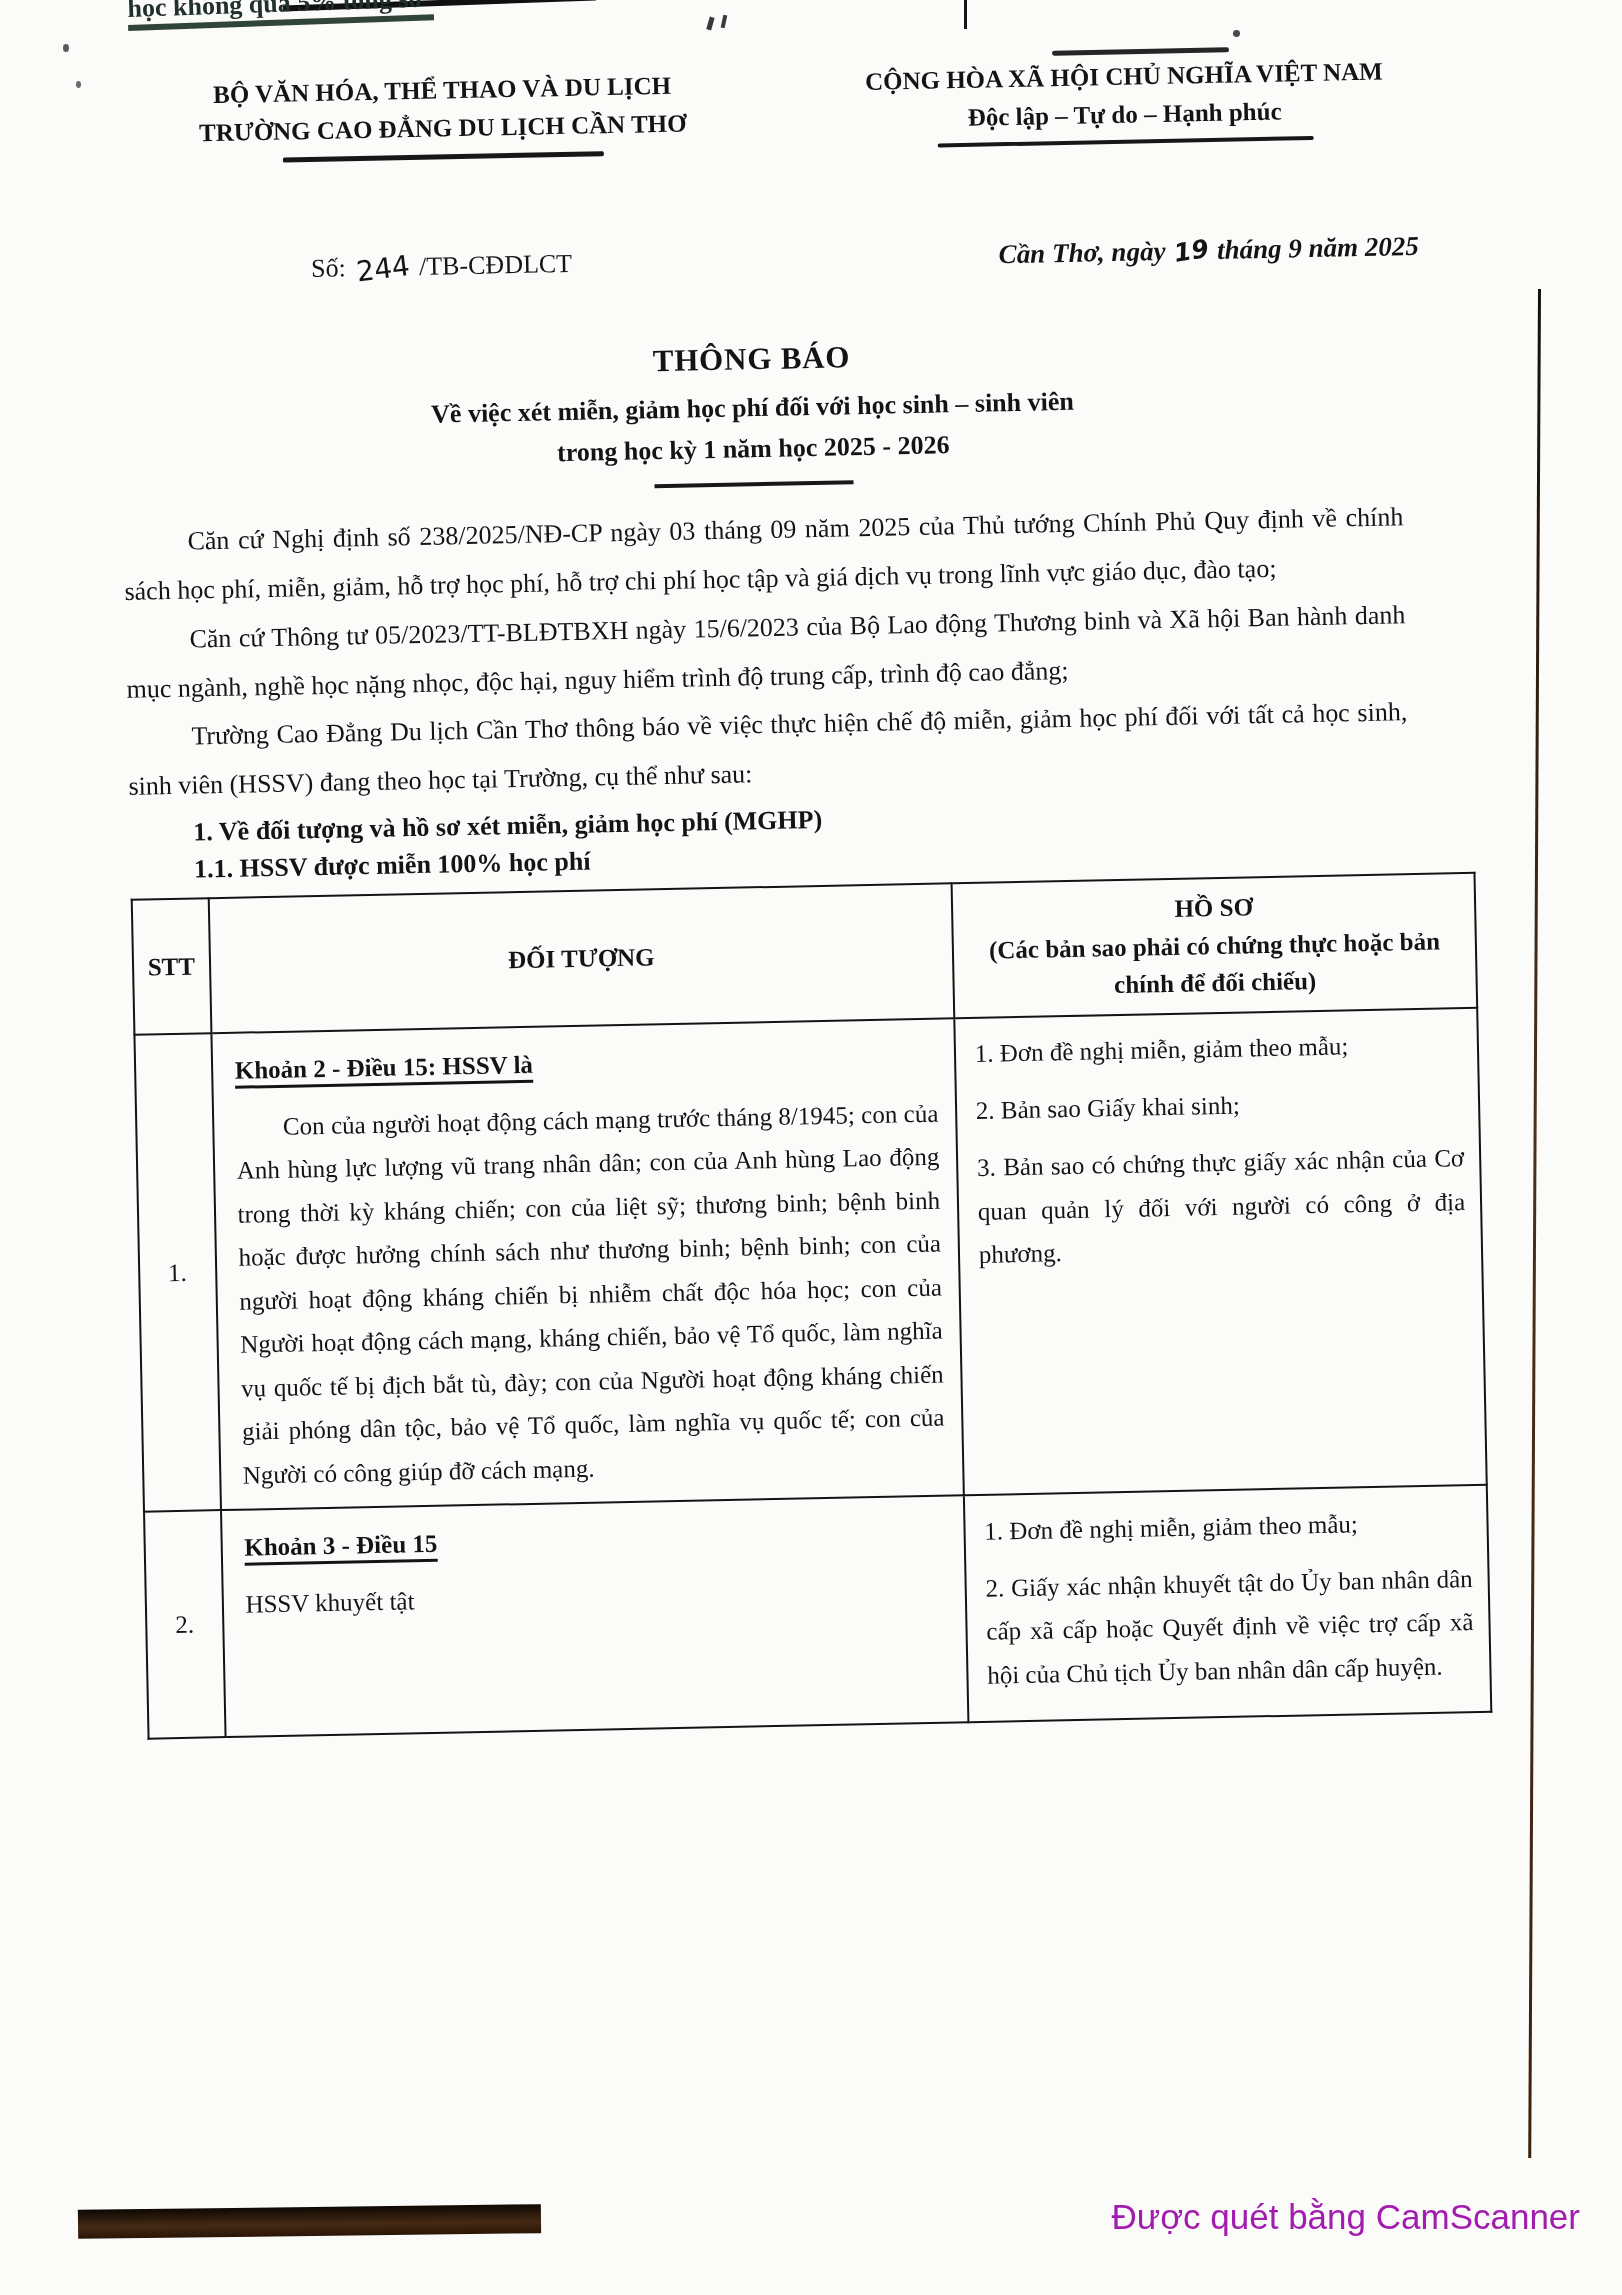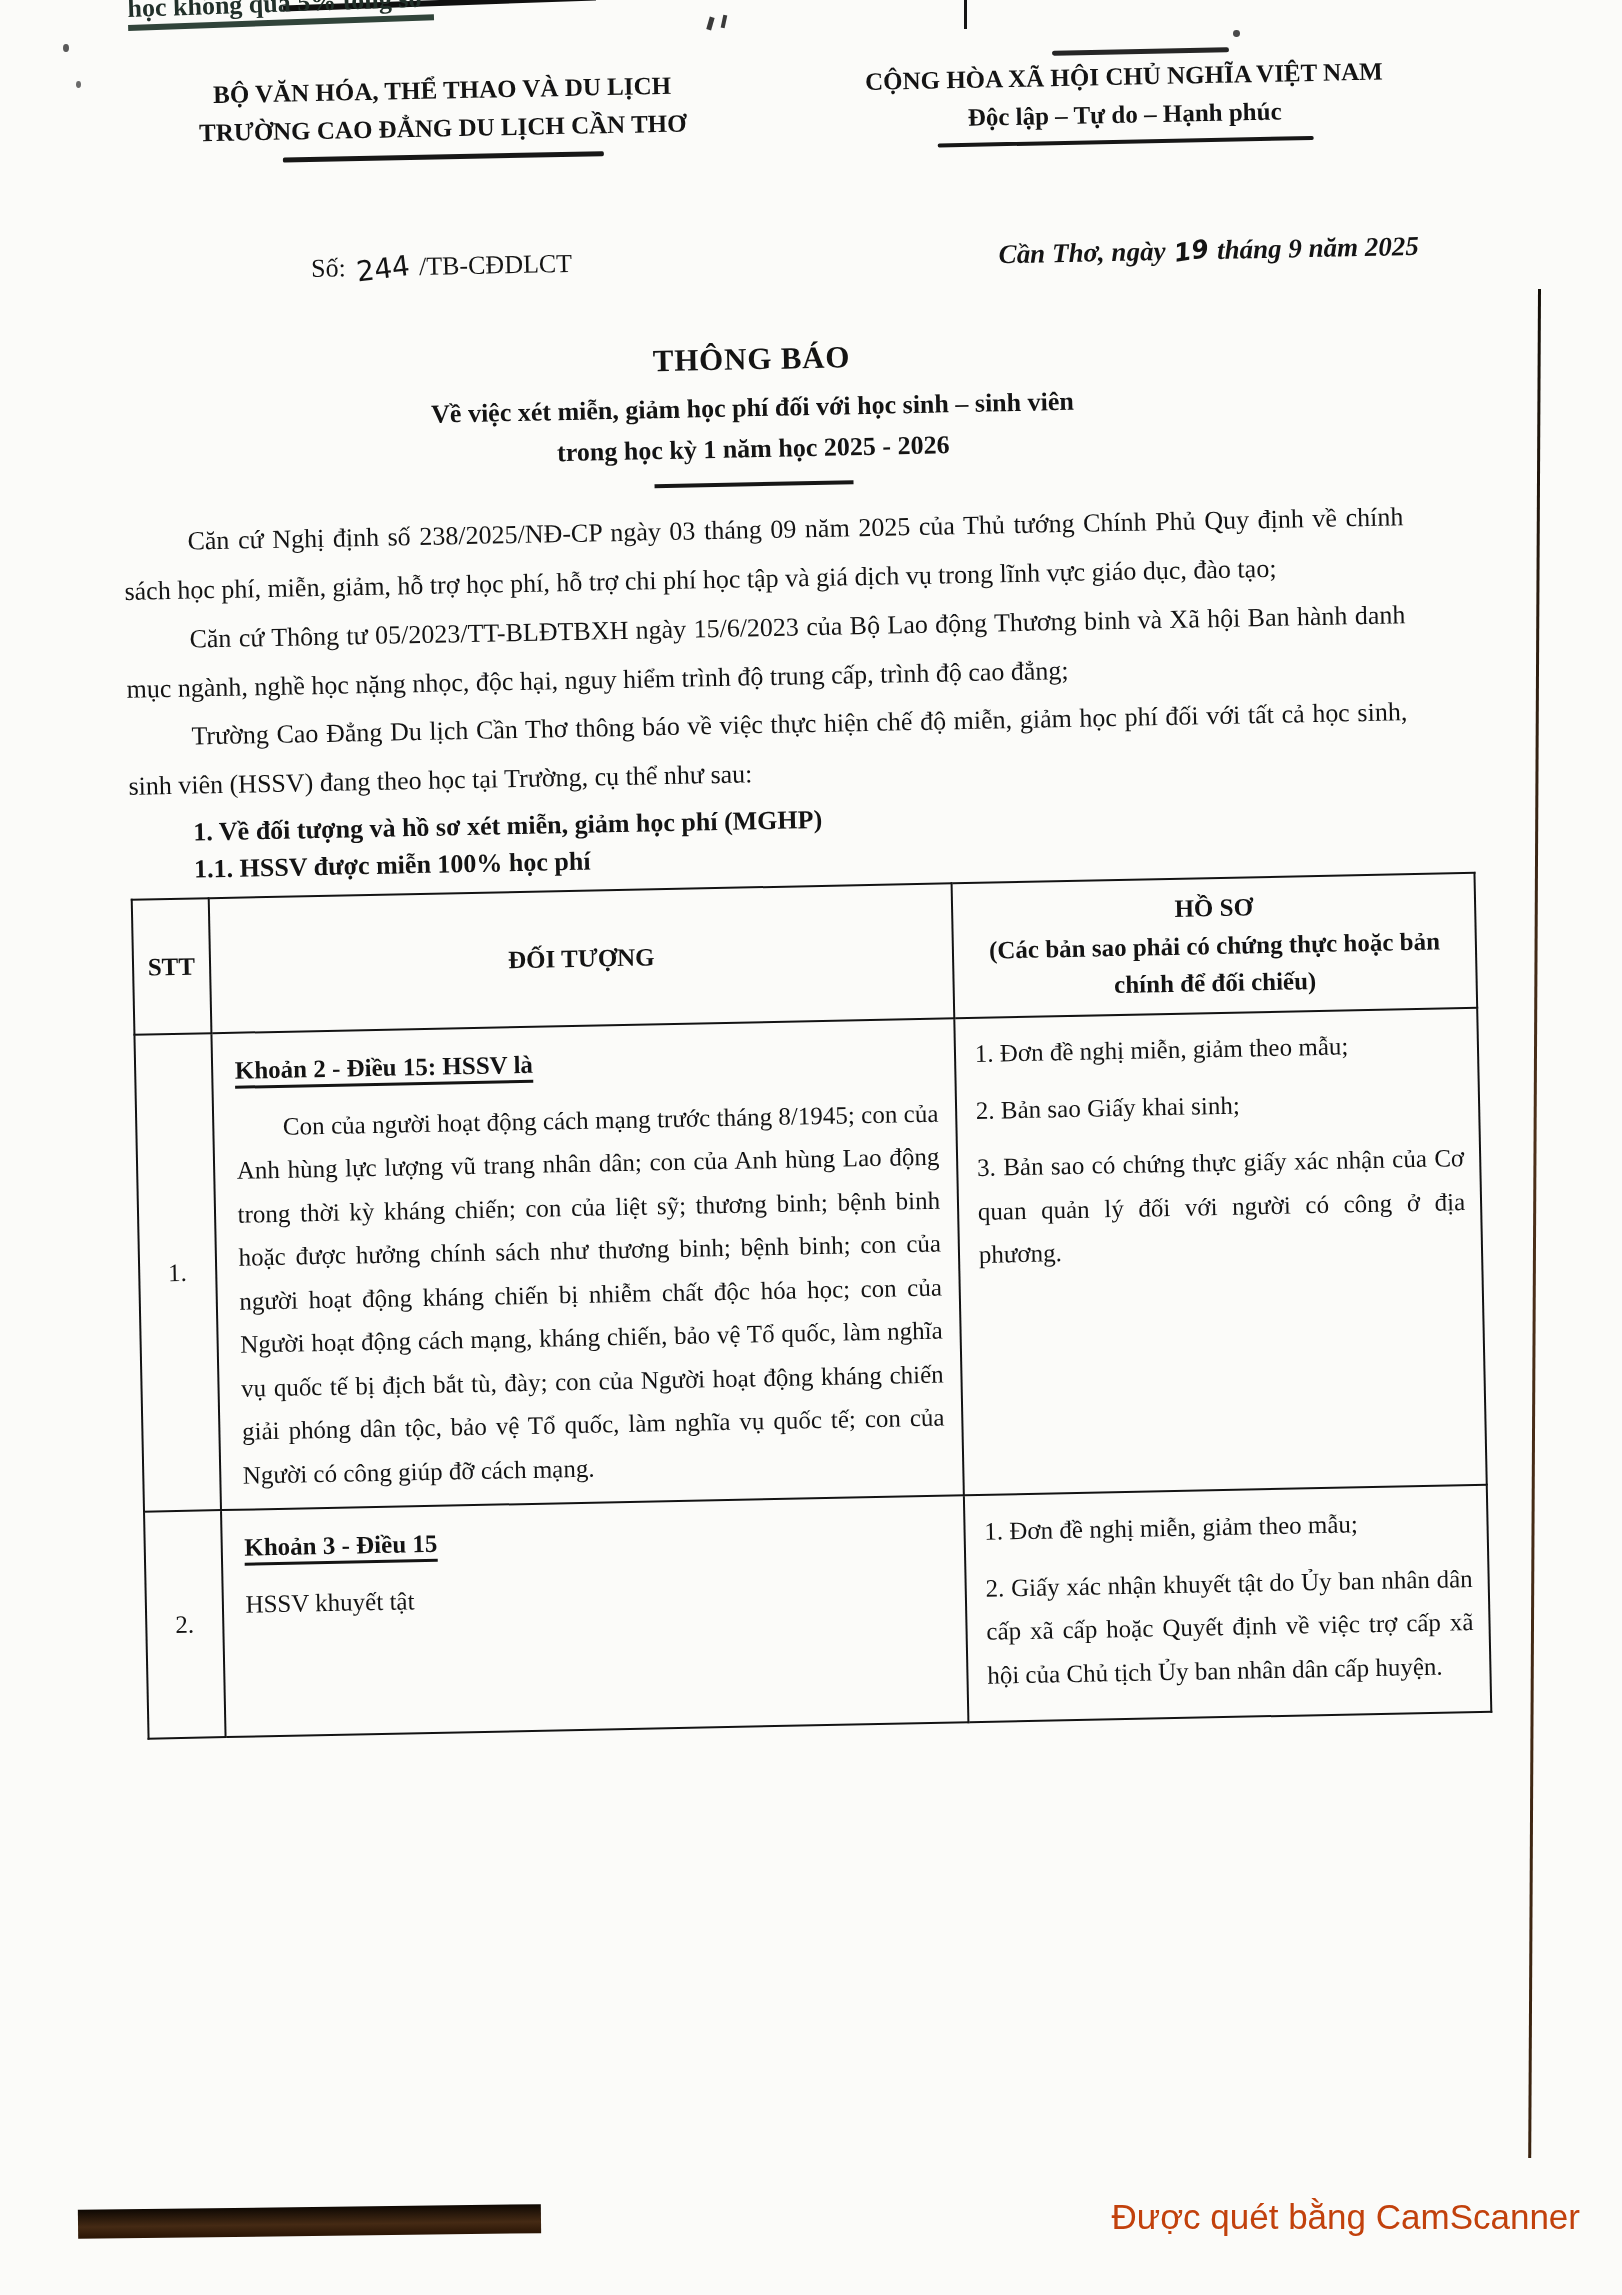--- a/index.html
+++ b/index.html
@@ -29,21 +29,21 @@
     background:linear-gradient(180deg,#151009,#4d301a 45%,#39220f);
     transform:rotate(0.3deg); transform-origin:top;
   }
   .bottom-bar {
     position:absolute; left:78px; top:2207px; width:463px; height:29px;
     background:linear-gradient(180deg,#0e0803,#452a14 60%,#2a1505);
     transform:rotate(-0.7deg);
   }
   .cs-note {
     position:absolute; right:42px; top:2197px;
-    font-family:"Liberation Sans", sans-serif; font-size:35px; color:#c2410c;
+    font-family:"Liberation Sans", sans-serif; font-size:35px; color:#a21caf;
   }
   
   .doc { position:absolute; left:114px; top:66px; width:1364px; transform:rotate(-1.15deg); transform-origin:0 0; }
 
   .hdr { display:flex; margin-top:12px; }
   .hdr-left  { width:655px; text-align:center; font-weight:bold; font-size:25px; line-height:1.5; }
   .hdr-right { flex:1;      text-align:center; font-weight:bold; font-size:25px; line-height:1.5; }
   .rule { height:4.2px; background:#171717; border-radius:1.7px; }
   .rule-left  { width:321px; margin:8.4px auto 0; }
   .rule-right { width:376px; margin:6.8px auto 0; }

